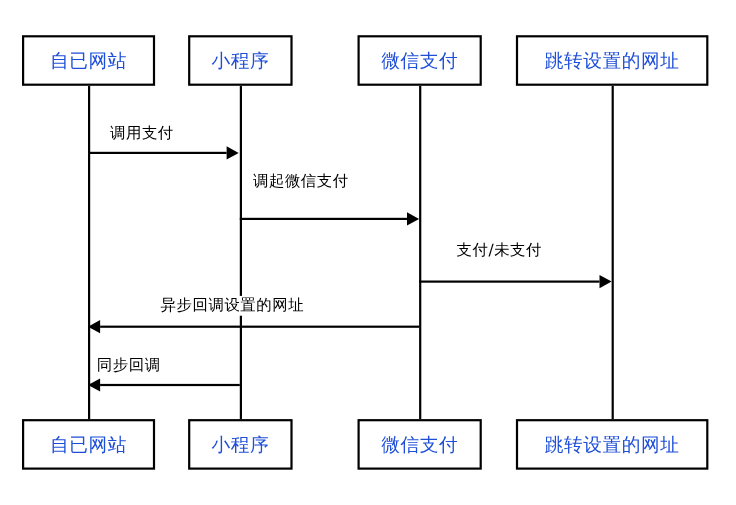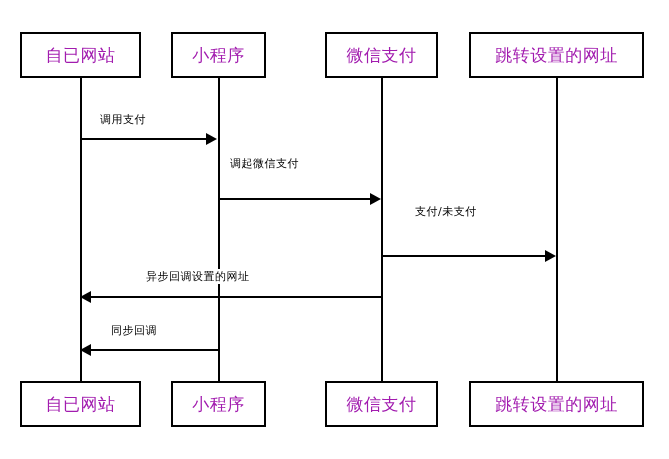--- a/index.html
+++ b/index.html
@@ -17,21 +17,21 @@
   }
   .lifeline-box {
     position: absolute;
     box-sizing: border-box;
     border: 2px solid #000000;
     background: #ffffff;
     display: flex;
     align-items: center;
     justify-content: center;
     font-size: 17px;
-    color: #a21caf;
+    color: #1d4ed8;
     white-space: nowrap;
     letter-spacing: 0.5px;
   }
   .lifeline-line {
     position: absolute;
     width: 2px;
     background: #000000;
   }
   .msg-line {
     position: absolute;
@@ -46,21 +46,21 @@
     border-bottom: 6px solid transparent;
   }
   .arrow-head.right {
     border-left: 11px solid #000000;
   }
   .arrow-head.left {
     border-right: 11px solid #000000;
   }
   .msg-label {
     position: absolute;
-    font-size: 11px;
+    font-size: 14px;
     color: #000000;
     white-space: nowrap;
     background: #ffffff;
     padding: 0 2px;
     letter-spacing: 0.5px;
   }
 </style>
 </head>
 <body>
 
@@ -87,29 +87,29 @@
   <div class="msg-line" style="left:80px; top:138px; width:126px;"></div>
   <div class="arrow-head right" style="left:206px; top:133px;"></div>
   <div class="msg-label" style="left:98px; top:112px;">调用支付</div>
 
   <div class="msg-line" style="left:218px; top:198px; width:152px;"></div>
   <div class="arrow-head right" style="left:370px; top:193px;"></div>
   <div class="msg-label" style="left:228px; top:156px;">调起微信支付</div>
 
   <div class="msg-line" style="left:381px; top:255px; width:164px;"></div>
   <div class="arrow-head right" style="left:545px; top:250px;"></div>
-  <div class="msg-label" style="left:413px; top:204px;">支付/未支付</div>
+  <div class="msg-label" style="left:413px; top:219px;">支付/未支付</div>
 
   <div class="msg-line" style="left:91px; top:296px; width:290px;"></div>
   <div class="arrow-head left" style="left:80px; top:291px;"></div>
   <div class="msg-label" style="left:128px; top:269px;margin-left:16px;">异步回调设置的网址</div>
 
   <div class="msg-line" style="left:91px; top:349px; width:127px;"></div>
   <div class="arrow-head left" style="left:80px; top:344px;"></div>
-  <div class="msg-label" style="left:109px; top:323px;">同步回调</div>
+  <div class="msg-label" style="left:86px; top:323px;">同步回调</div>
 
   <div class="lifeline-box" style="left:20px; top:381px; width:121px; height:46px;">
     <span>自已网站</span>
   </div>
   <div class="lifeline-box" style="left:171px; top:381px; width:95px; height:46px;">
     <span>小程序</span>
   </div>
   <div class="lifeline-box" style="left:325px; top:381px; width:113px; height:46px;">
     <span>微信支付</span>
   </div>

